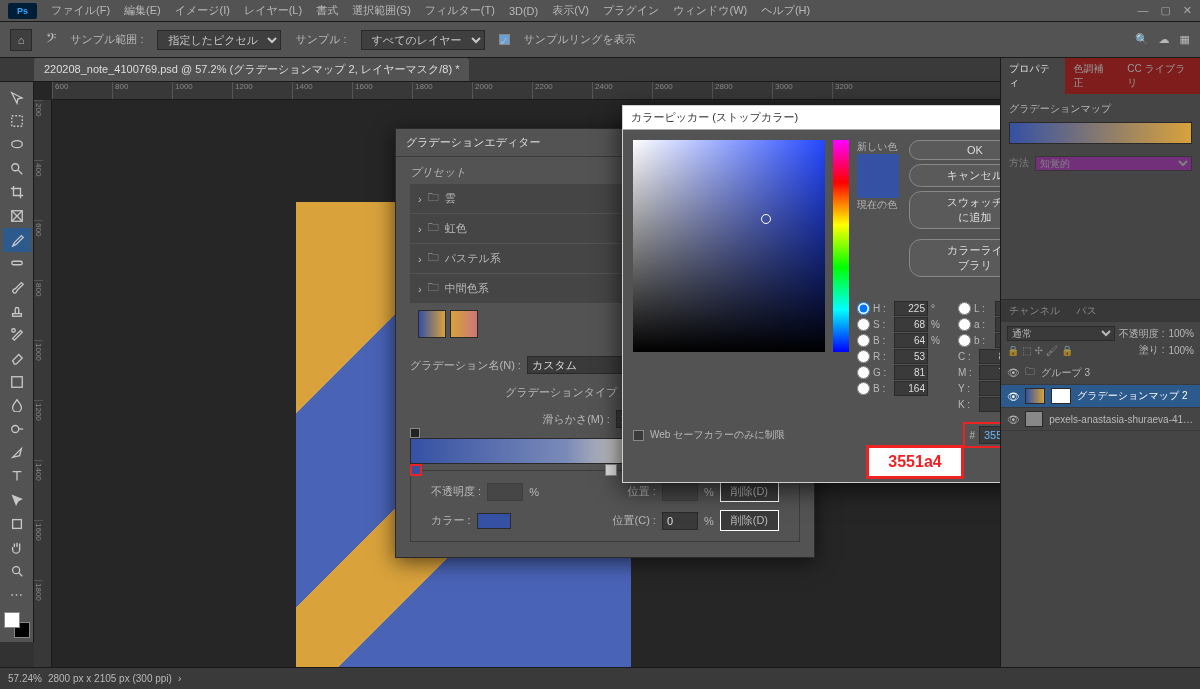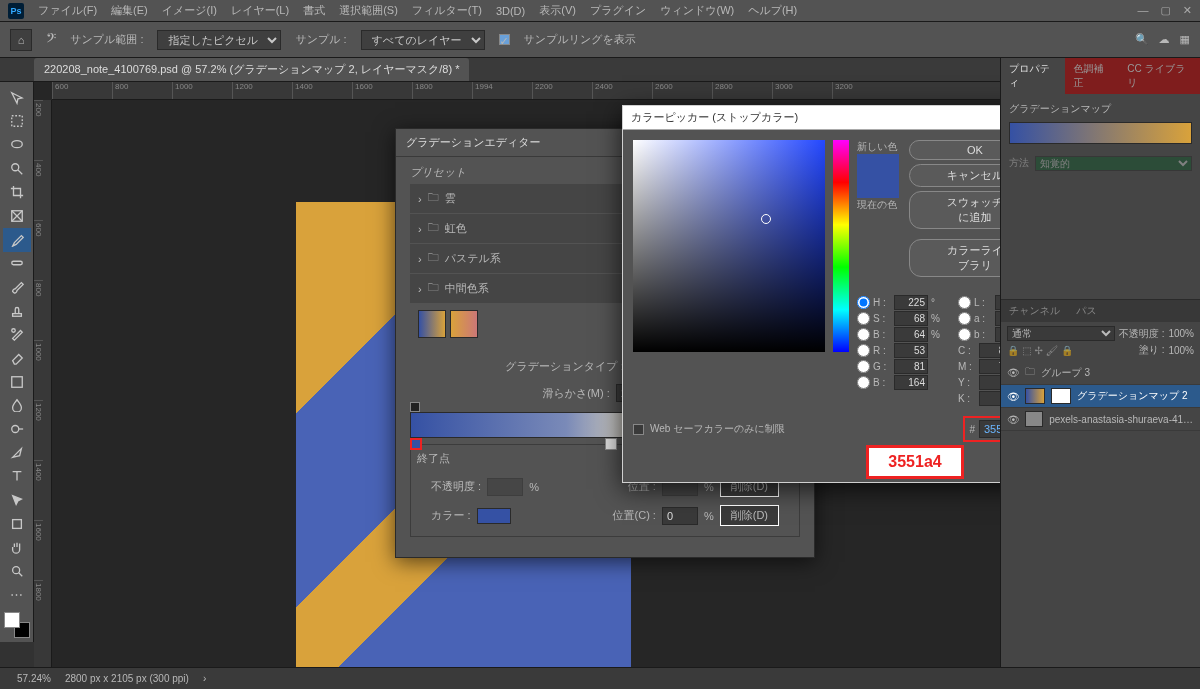--- a/index.html
+++ b/index.html
@@ -1,18 +1,18 @@
 <!DOCTYPE html>
 <html><head>
 <meta charset="utf-8">
 <style>
 * { box-sizing: border-box; margin: 0; padding: 0; font-family: "Yu Gothic UI", "Meiryo", sans-serif; }
 body { background: #323232; color: #b8b8b8; font-size: 11px; overflow: hidden; width: 1200px; height: 689px; position: relative; }
 .menubar { height: 22px; background: #535353; display: flex; align-items: center; padding: 0 8px; gap: 14px; border-bottom: 1px solid #1a1a1a; }
-.menubar .ps-icon { width: 16px; height: 16px; background: linear-gradient(#001e36,#001e36); color:#31a8ff; font-size:9px; font-weight:700; display:flex;align-items:center;justify-content:center;border-radius:2px; }
+.menubar .ps-icon { width: 29px; height: 16px; background: linear-gradient(#001e36,#001e36); color:#31a8ff; font-size:9px; font-weight:700; display:flex;align-items:center;justify-content:center;border-radius:2px; }
 .menubar span { cursor: default; }
 .menubar .wincontrols { margin-left:auto; display:flex; gap:12px; color:#aaa; }
 .optionsbar { height: 36px; background: #535353; display:flex; align-items:center; padding:0 10px; gap:14px; border-bottom:1px solid #1a1a1a;}
 .optionsbar .homebtn{width:22px;height:22px;background:#3f3f3f;border:1px solid #2a2a2a;display:flex;align-items:center;justify-content:center;}
 .optionsbar select{ background:#3f3f3f;color:#c8c8c8;border:1px solid #2a2a2a;font-size:11px;padding:2px 6px;}
 .optionsbar label{font-size:11px;}
 .right-icons{margin-left:auto;display:flex;gap:10px;align-items:center;}
 .tabbar{height:24px;background:#3a3a3a;border-bottom:1px solid #1a1a1a;display:flex;align-items:flex-end;padding-left:34px;}
 .tab{background:#535353;color:#ddd;font-size:11px;padding:4px 10px;border-top-left-radius:3px;border-top-right-radius:3px;}
 .toolbar{position:absolute;left:0;top:82px;width:34px;background:#535353;display:flex;flex-direction:column;align-items:center;padding:4px 0;gap:0px;border-right:1px solid #1a1a1a;height:560px;}
@@ -46,21 +46,21 @@
 .ge-section{margin:4px 14px;border:1px solid #3c3c3c;padding:6px;}
 .ge-section .secttitle{font-size:11px;margin-bottom:6px;}
 .btn-flat{background:#3a3a3a;border:1px solid #ffffff;color:#bbb;font-size:11px;padding:2px 10px;}
 .color-picker{position:absolute;left:622px;top:105px;width:430px;height:378px;background:#535353;border:1px solid #d0d0d0;box-shadow:0 6px 24px rgba(0,0,0,.7);}
 .cp-title{background:#fff;color:#333;font-size:11px;padding:4px 8px;display:flex;justify-content:space-between;border-bottom:1px solid #aaa;}
 .cp-title .close{cursor:pointer;}
 .cp-body{display:flex;padding:10px;gap:8px;}
 .sat-field{width:192px;height:212px;position:relative;background:linear-gradient(to top,#000,rgba(0,0,0,0)),linear-gradient(to right,#fff,#2448ff);}
 .sat-cursor{position:absolute;width:10px;height:10px;border:1px solid #fff;border-radius:50%;left:128px;top:74px;}
 .hue-strip{width:16px;height:212px;background:linear-gradient(to bottom,#f0f,#f00,#ff0,#0f0,#0ff,#00f);}
-.cp-right{flex:1;display:flex;flex-direction:column;gap:13px;}
+.cp-right{flex:1;display:flex;flex-direction:column;gap:19px;}
 .swatch-new{display:flex;gap:4px;align-items:flex-start;}
 .swatch-box{width:42px;height:44px;}
 .swatch-box .half{height:22px;}
 .cp-buttons{display:flex;flex-direction:column;gap:4px;margin-left:6px;}
 .cp-btn{background:#5a5a5a;border:1px solid #888;border-radius:12px;color:#ddd;font-size:11px;padding:3px 32px;text-align:center;min-width:82px;}
 .cp-numrow{display:flex;align-items:center;gap:3px;font-size:10px;margin-top:1px;}
 .cp-numrow input[type=radio]{margin:0;}
 .cp-numrow input[type=text]{width:34px;background:#3a3a3a;border:1px solid #2a2a2a;color:#ddd;font-size:10px;padding:1px 2px;text-align:right;}
 .cp-numrow .lab{width:18px;}
 .cp-bottom{display:flex;align-items:center;gap:6px;padding:0 10px 8px 10px;font-size:10px;}
@@ -72,21 +72,21 @@
 .panel-tabs{display:flex;background:#7f1d1d;font-size:10px;}
 .panel-tabs .pt{padding:4px 8px;color:#999;}
 .panel-tabs .pt.active{background:#454545;color:#ddd;}
 .panel-body{padding:8px;font-size:10px;flex:0 0 auto;}
 .grad-preview{height:22px;background:linear-gradient(90deg,#3551a4,#d9a23b);border:1px solid #2a2a2a;margin:4px 0;}
 .layers-panel{flex:1;display:flex;flex-direction:column;border-top:1px solid #2a2a2a;}
 .layers-head{display:flex;background:#383838;font-size:10px;}
 .layer-row{display:flex;align-items:center;gap:6px;padding:3px 6px;font-size:10px;border-bottom:1px solid #3a3a3a;}
 .layer-row .eye{width:12px;text-align:center;}
 .layer-thumb{width:20px;height:16px;background:#888;border:1px solid #2a2a2a;}
-.statusbar{position:absolute;left:0;right:0;bottom:0;height:22px;background:#3a3a3a;display:flex;align-items:center;padding:0 17px;font-size:10px;gap:14px;border-top:1px solid #1a1a1a;}
+.statusbar{position:absolute;left:0;right:0;bottom:0;height:22px;background:#3a3a3a;display:flex;align-items:center;padding:0 8px;font-size:10px;gap:6px;border-top:1px solid #1a1a1a;}
 .checkbox{width:11px;height:11px;border:1px solid #888;display:inline-block;background:#3a3a3a;}
 </style>
 </head>
 <body>
 
 <div class="menubar">
   <div class="ps-icon">Ps</div>
   <span>ファイル(F)</span>
   <span>編集(E)</span>
   <span>イメージ(I)</span>
@@ -247,21 +247,21 @@
 
 <div class="canvas-area">
   <div class="ruler-h">
     <span>600</span>
       <span>800</span>
       <span>1000</span>
       <span>1200</span>
       <span>1400</span>
       <span>1600</span>
       <span>1800</span>
-      <span>1994</span>
+      <span>2000</span>
       <span>2200</span>
       <span>2400</span>
       <span>2600</span>
       <span>2800</span>
       <span>3000</span>
       <span>3200</span>
   </div>
   <div class="ruler-v">
     <span>200</span>
       <span>400</span>
@@ -294,37 +294,40 @@
       </div>
     <div class="preset-folder">
         <span>🗀</span>
         <span>中間色系</span>
       </div>
     <div class="preset-thumbs">
       <div class="th" style="background:linear-gradient(90deg,#3551a4,#d9a23b)"></div>
       <div class="th" style="background:linear-gradient(90deg,#d9a23b,#c77)"></div>
     </div>
   </div>
+  <div class="form-row">
+    <span>グラデーション名(N) :</span>
+    <input type="text" style="flex: 1 1 0%;" value="カスタム">
+  </div>
   <div class="form-row" style="justify-content:center">
     <span>グラデーションタイプ :</span>
     <select><option>べた塗り</option></select>
   </div>
   <div class="form-row" style="justify-content:center">
     <span>滑らかさ(M) :</span>
     <input type="text" style="width: 36px;" value="100">
     <span>%</span>
   </div>
   <div class="grad-bar">
     <div class="op-stop"></div>
     <div class="grad-strip"></div>
     <div class="col-stop"></div>
     <div class="col-stop plain" style="left:50%"></div>
   </div>
   <div class="ge-section">
-    <div class="secttitle">終了点</div>
     <div class="form-row">
       <span>不透明度 :</span>
       <input type="text" disabled="" style="width: 36px; opacity: 0.5;">
       <span>%</span>
       <span style="flex:1"></span>
       <span>位置 :</span>
       <input type="text" disabled="" style="width: 36px; opacity: 0.5;">
       <span>%</span>
       <button class="btn-flat">削除(D)</button>
     </div>
@@ -462,21 +465,21 @@
   <div class="panel-tabs">
     <div class="pt active">プロパティ</div>
     <div class="pt">色調補正</div>
     <div class="pt">CC ライブラリ</div>
   </div>
   <div class="panel-body">
     <div style="margin-bottom:6px">グラデーションマップ</div>
     <div class="grad-preview"></div>
     <div style="display:flex;gap:6px;margin-top:12px;opacity:.5">
       <span>方法</span>
-      <select style="flex:1;background:#14532d;border:1px solid #2a2a2a;color:#bbb;font-size:10px"><option>知覚的</option></select>
+      <select style="flex:1;background:#a21caf;border:1px solid #2a2a2a;color:#bbb;font-size:10px"><option>知覚的</option></select>
     </div>
   </div>
   <div style="height:120px"></div>
   <div class="layers-panel">
     <div class="layers-head">
       <div class="pt" style="padding:4px 8px;opacity:.6">チャンネル</div>
       <div class="pt" style="padding:4px 8px;opacity:.6">パス</div>
     </div>
     <div class="panel-body" style="padding:4px 6px">
       <div style="display:flex;gap:4px;align-items:center">

